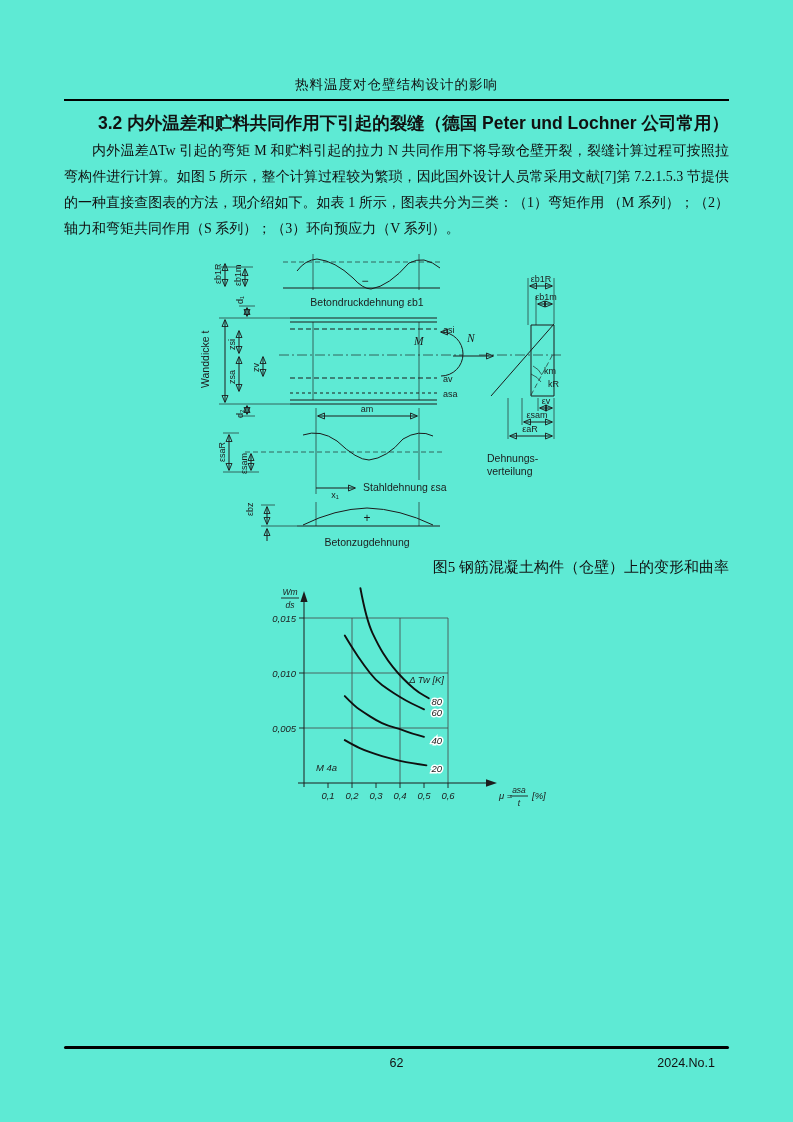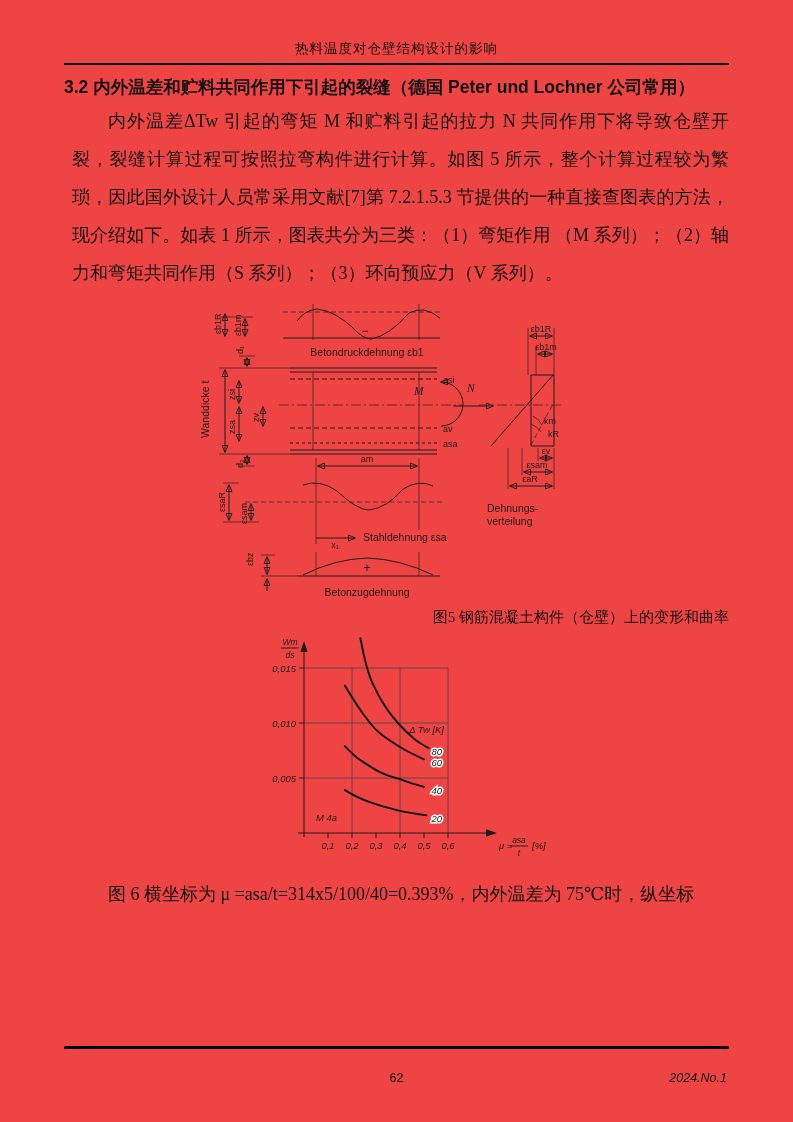--- a/index.html
+++ b/index.html
@@ -1,23 +1,23 @@
 <!DOCTYPE html>
 <html><head>
 <meta charset="utf-8">
 <style>
   html,body{margin:0;padding:0;background:#9a9a9a;}
-  .page{width:793px;height:1122px;background:#ef4444;position:relative;margin:0 auto;
-        box-sizing:border-box;padding:40px 64px 0 64px;color:#111;
+  .page{width:793px;height:1122px;background:#5eead4;position:relative;margin:0 auto;
+        box-sizing:border-box;padding:76px 64px 0 64px;color:#111;
         font-family:"Liberation Serif","DejaVu Serif",serif;overflow:hidden;}
   .running-head{text-align:center;font-size:13.5px;padding-bottom:5px;
         border-bottom:2px solid #000;letter-spacing:1px;}
   .section-heading{font-family:"Liberation Sans","DejaVu Sans",sans-serif;font-weight:700;
-        font-size:17.5px;margin:10px 0 0 0;white-space:nowrap;}
-  p.body{font-size:18px;line-height:38px;text-align:justify;text-indent:2em;margin:3px 0 0 8px;}
+        font-size:17.5px;margin:10px 0 0 0;white-space:nowrap;text-align:right;}
+  p.body{font-size:14px;line-height:26px;text-align:justify;text-indent:2em;margin:3px 0 0 0;}
   p.single{text-align:left;}
   .fig5-wrap{width:460px;margin:6px 0 0 131px;}
   .fig6-wrap{width:300px;margin:6px 0 0 198px;}
   .figcap{text-align:right;font-size:15px;margin:1px 0 0 0;}
   svg text{font-family:"Liberation Sans","DejaVu Sans",sans-serif;fill:#1c1c1c;}
   
   .f5 line,.f5 path{stroke:#1c1c1c;fill:none;stroke-width:1;}
   .f5 .thin{stroke-width:.65;}
   .f5 text{font-size:9px;}
   .f5 .de{font-size:10.5px;}
@@ -32,23 +32,23 @@
   .c6 .axis{stroke:#1c1c1c;stroke-width:1;fill:none;}
   .c6 .gridline{stroke:#444;stroke-width:.8;fill:none;}
   .c6 .tickm{stroke:#1c1c1c;stroke-width:.9;}
   .c6 text{font-size:9.5px;font-style:italic;}
   .c6 .frac{font-size:8.5px;}
   .c6 .curve{stroke:#101010;stroke-width:1.9;fill:none;stroke-linecap:round;stroke-linejoin:round;}
   .c6 .clabel{paint-order:stroke;stroke:#fff;stroke-width:3px;}
   .footer{position:absolute;left:64px;right:64px;top:1046px;
         font-family:"Liberation Sans","DejaVu Sans",sans-serif;font-size:12.5px;}
   .footer-rule{height:3px;background:#000;border-radius:2px;}
-  .footer-row{position:relative;margin-top:22px;height:16px;}
+  .footer-row{position:relative;margin-top:7px;height:16px;}
   .page-number{position:absolute;left:50%;transform:translateX(-50%);}
-  .issue{position:absolute;right:2px;font-style:italic;}
+  .issue{position:absolute;right:14px;}
 </style>
 </head>
 <body>
 
 <div class="page">
 
   <div class="running-head">热料温度对仓壁结构设计的影响</div>
 
   <h1 class="section-heading">3.2 内外温差和贮料共同作用下引起的裂缝（德国 Peter und Lochner 公司常用）</h1>
 
@@ -246,21 +246,20 @@
       <g id="clabels">
           <text x="180" y="122.3" text-anchor="end" class="clabel">80</text>
           <text x="180" y="133.3" text-anchor="end" class="clabel">60</text>
           <text x="180" y="160.8" text-anchor="end" class="clabel">40</text>
           <text x="180" y="189.4" text-anchor="end" class="clabel">20</text>
         </g>
     </svg>
   </div>
 
 
-  <p class="body single">图 6 横坐标为 μ =asa/t=314x5/100/40=0.393%，内外温差为 75℃时，纵坐标</p>
 
   <div class="footer">
     <div class="footer-rule"></div>
     <div class="footer-row">
       <span class="page-number">62</span>
       <span class="issue">2024.No.1</span>
     </div>
   </div>
 
 </div>

